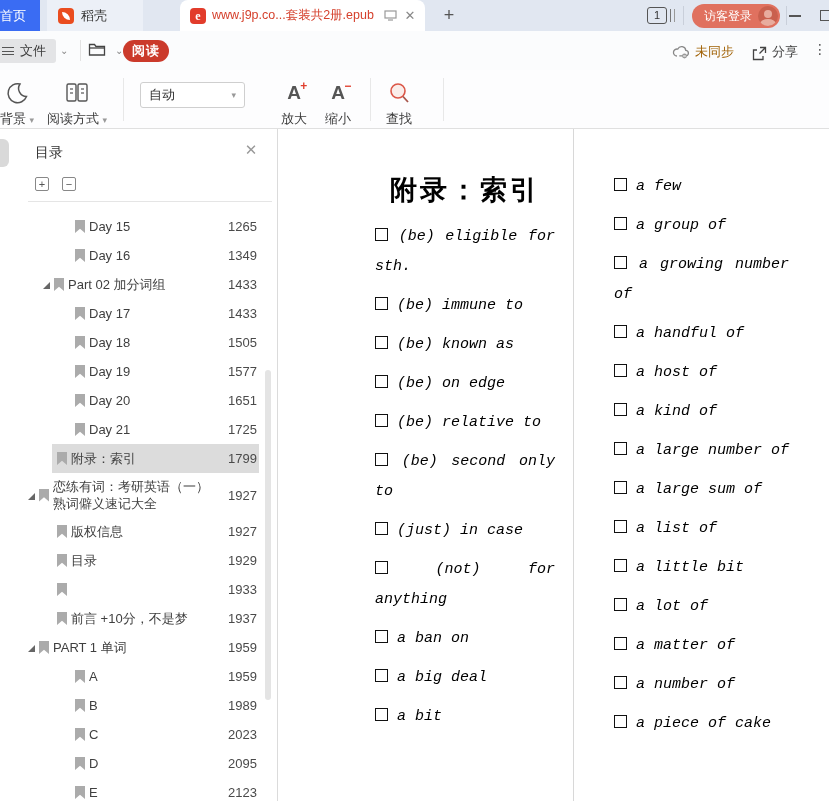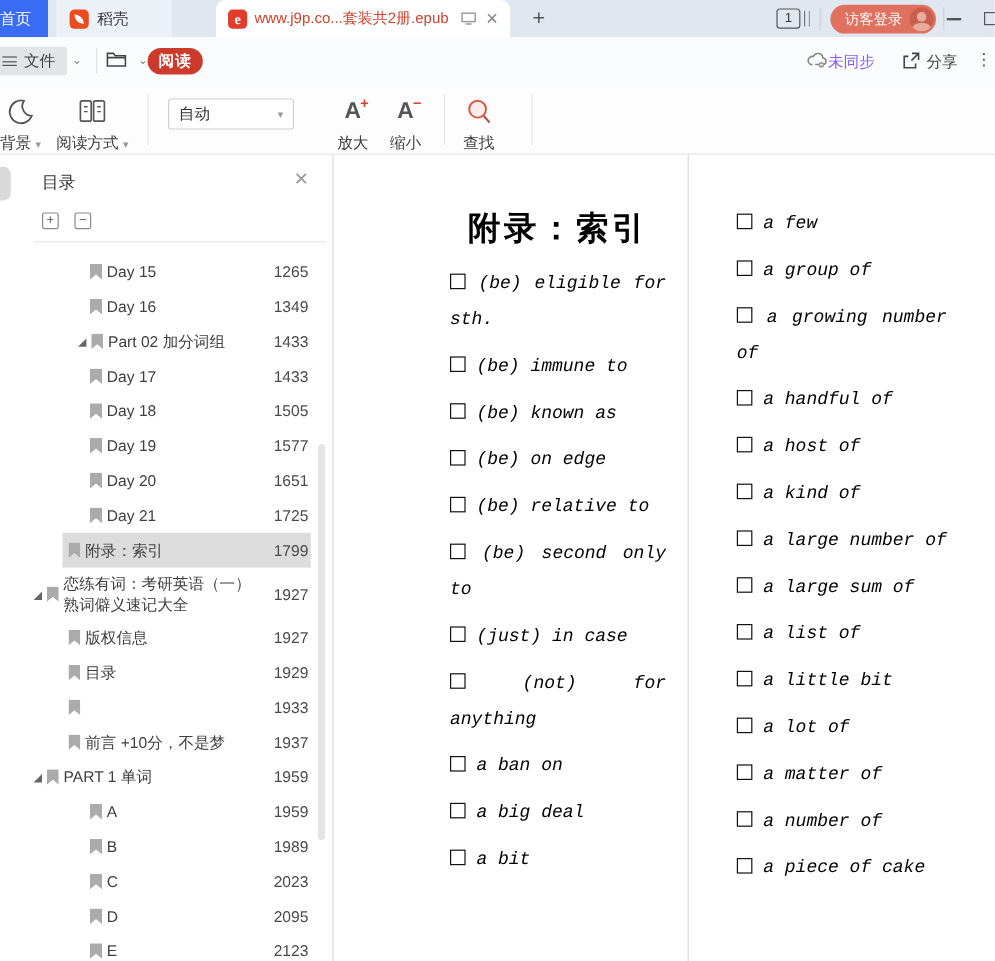--- a/index.html
+++ b/index.html
@@ -42,22 +42,22 @@
   .menubar { position:absolute; left:0; top:31px; width:829px; height:39px; background:#FBFCFD; }
   .file-btn { position:absolute; left:-10px; top:8px; width:66px; height:24px; background:#E3E4E6; border-radius:3px;
     display:flex; align-items:center; justify-content:flex-end; padding-right:10px; gap:6px; font-size:13px; color:#3c3c3c; }
   .ham { width:12px; height:8px; border-top:1.5px solid #555; border-bottom:1.5px solid #555; position:relative; }
   .ham::after{ content:""; position:absolute; left:0; top:2.5px; width:12px; height:1.5px; background:#555; }
   .chev { color:#888; font-size:10px; position:absolute; top:14px; }
   .m-sep { position:absolute; top:9px; width:1px; height:21px; background:#E2E2E2; }
   .folder-btn { position:absolute; left:88px; top:10px; }
   .read-badge { position:absolute; left:123px; top:9px; width:46px; height:22px; background:#CB3A2B; border-radius:11px;
     color:#fff; font-size:13px; font-weight:bold; display:flex; align-items:center; justify-content:center; letter-spacing:1px;}
-  .sync { position:absolute; left:672px; top:12px; display:flex; gap:0; font-size:13px; color:#8b5cf6; }
-  .share { position:absolute; left:752px; top:12px; display:flex; align-items:flex-start; gap:5px; font-size:13px; color:#444; }
+  .sync { position:absolute; left:672px; top:12px; display:flex; align-items:center; gap:5px; font-size:13px; color:#a16207; }
+  .share { position:absolute; left:752px; top:12px; display:flex; align-items:flex-end; gap:5px; font-size:13px; color:#444; }
   .kebab { position:absolute; left:813px; top:10px; color:#555; font-size:14px; letter-spacing:0; }
 
   
   .toolbar { position:absolute; left:0; top:70px; width:829px; height:59px; background:#FDFDFE; border-bottom:1px solid #E0E0E0; }
   .tool { position:absolute; text-align:center; color:#3c3c3c; font-size:13px; }
   .tool .ic { height:30px; display:flex; align-items:center; justify-content:center; }
   .tool .lb { margin-top:2px; white-space:nowrap; }
   .caret { color:#999; font-size:9px; }
   .t-sep { position:absolute; top:8px; width:1px; height:43px; background:#E8E8E8; }
   .sel { position:absolute; left:140px; top:12px; width:105px; height:26px; border:1px solid #CFCFCF; border-radius:3px;
@@ -74,21 +74,21 @@
   .handle { position:absolute; left:0; top:10px; width:9px; height:28px; background:#D9D9D9; border-radius:0 6px 6px 0; }
   .sb-head { position:absolute; left:35px; top:15px; font-size:14px; color:#333; }
   .sb-close { position:absolute; left:243px; top:13px; width:16px; height:16px; color:#999; font-size:15px; line-height:16px; text-align:center;}
   .tree-btn { position:absolute; top:48px; width:14px; height:14px; border:1px solid #888; border-radius:2px;
     color:#555; font-size:11px; line-height:12px; text-align:center; }
   .sb-divider { position:absolute; left:28px; top:72px; width:244px; height:1px; background:#E5E5E5; }
   .toc-list { position:absolute; left:0; top:83px; width:278px; }
   .row { position:relative; min-height:29px; display:flex; align-items:center; padding-right:21px; font-size:13px; color:#3F3F3F; }
   .row.lv0 { padding-left:28px; }
   .row.lv1 { padding-left:57px; }
-  .row.lv1.has-tri { padding-left:43px;margin-left:22px; }
+  .row.lv1.has-tri { padding-left:43px; }
   .row.lv2 { padding-left:75px; }
   .tri { width:0; height:0; border-bottom:7px solid #666; border-left:7px solid transparent; margin-right:4px; flex:0 0 auto; margin-top:2px;}
   .bm { width:10px; height:13px; background:#ABABAB; margin-right:4px; flex:0 0 auto;
     clip-path:polygon(0 0,100% 0,100% 100%,50% 68%,0 100%); }
   .lbl { flex:1; line-height:17px; padding:5px 4px 5px 0; max-width:166px; }
   .pg { margin-left:auto; color:#4a4a4a; }
   .row.selected::before { content:""; position:absolute; left:52px; right:19px; top:0; bottom:0; background:#DCDCDC; }
   .row > * { position:relative; }
   .sb-scroll { position:absolute; left:265px; top:241px; width:6px; height:330px; background:#E4E4E4; border-radius:3px; }
 

